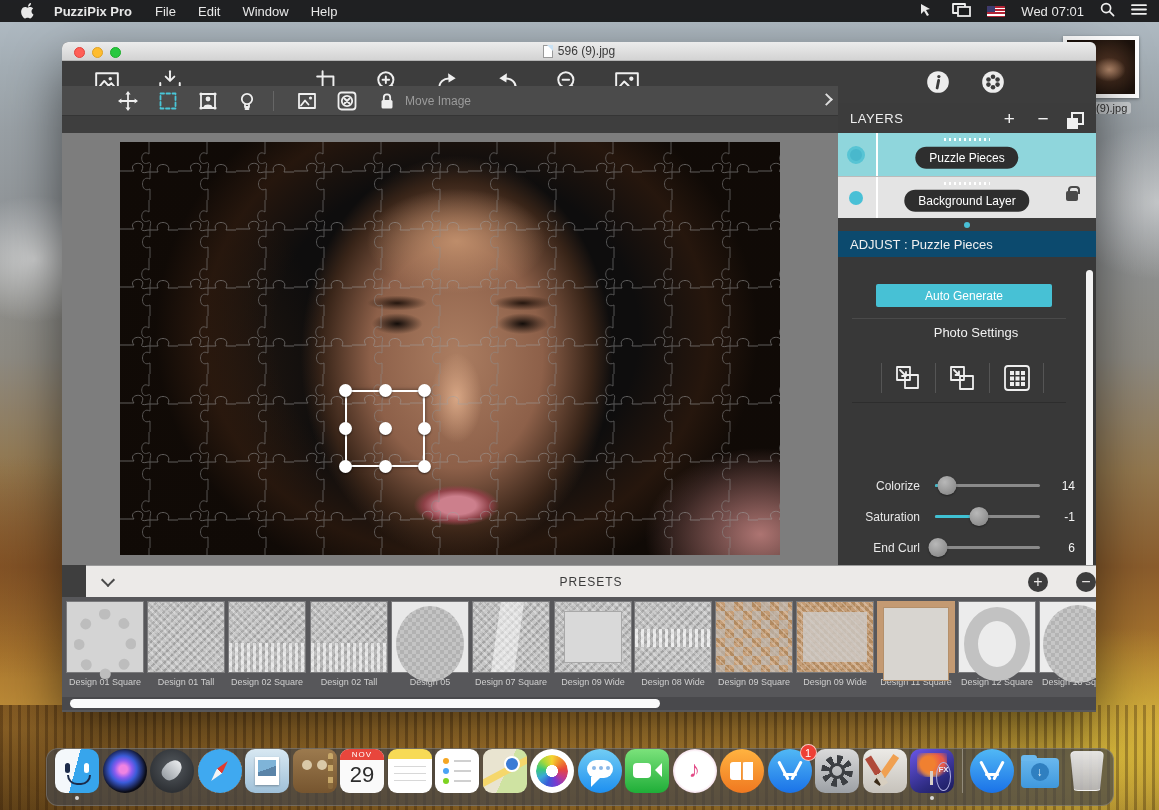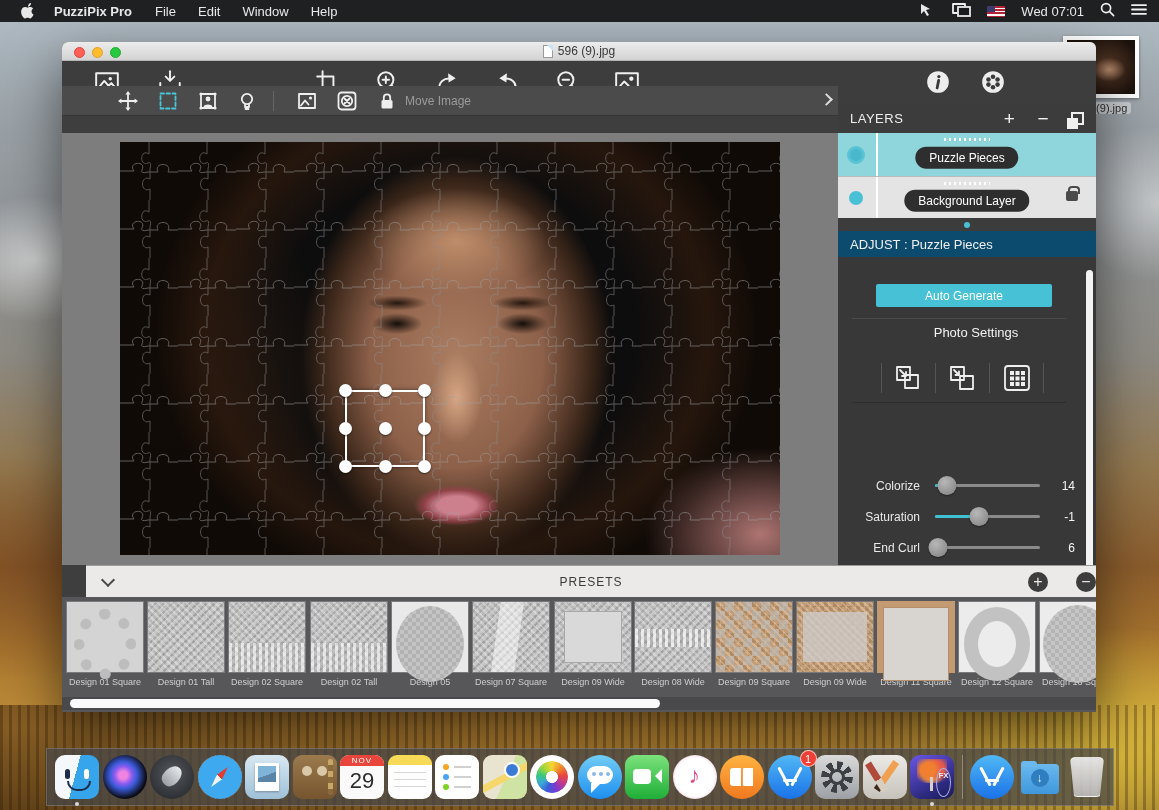--- a/index.html
+++ b/index.html
@@ -197,22 +197,22 @@
   .t11::before { content:""; position:absolute; inset:6px; background:#d8d5d0; border:1px solid #b5906a; }
   .t12 { background:#ececec; } .t12::before { content:""; position:absolute; inset:6px; border-radius:50%;
       border:14px solid #c2c2c2; }
   .t13 { background:#ececec; } .t13::before { content:""; position:absolute; inset:4px; border-radius:50%;
       background:repeating-conic-gradient(#c6c6c6 0 25%, #b4b4b4 0 50%); background-size:8px 8px; }
   .hscroll-track { position:absolute; left:0; right:0; bottom:2px; height:13px; background:#49494c; }
   .hscroll-thumb { position:absolute; left:8px; top:2px; width:590px; height:9px; background:#fafafa; border-radius:5px; }
 
   
   .dock { position:absolute; left:46px; bottom:4px; width:1068px; height:58px; z-index:50;
-    background:rgba(72,72,74,.72); border:1px solid rgba(255,255,255,.18); border-radius:0;
-    display:flex; align-items:center; gap:3.5px; padding:0 8px; }
+    background:rgba(72,72,74,.72); border:1px solid rgba(255,255,255,.18); border-radius:12px;
+    display:flex; align-items:flex-start; gap:3.5px; padding:0 8px; }
   .dk { position:relative; width:44px; height:44px; flex:0 0 auto; }
   .dk-divider { width:1px; height:44px; background:rgba(255,255,255,.3); margin:0 4px; flex:0 0 auto; }
   .running::after { content:""; position:absolute; left:50%; bottom:-7px; width:4px; height:4px;
     margin-left:-2px; border-radius:50%; background:#d8d8d8; }
 
   .ic-finder { width:100%; height:100%; border-radius:10px;
     background:linear-gradient(105deg,#f4f8fb 0 46%,#37a5ec 46%),linear-gradient(#4db1f2,#1f86de); position:relative; overflow:hidden; }
   .ic-finder::before { content:""; position:absolute; left:10px; top:14px; width:5px; height:10px; border-radius:3px; background:#1c2b4a; box-shadow:19px 0 0 #fff; }
   .ic-finder::after { content:""; position:absolute; left:12px; bottom:8px; width:20px; height:8px;
     border:2.5px solid #1c2b4a; border-top:none; border-radius:0 0 12px 12px; }

